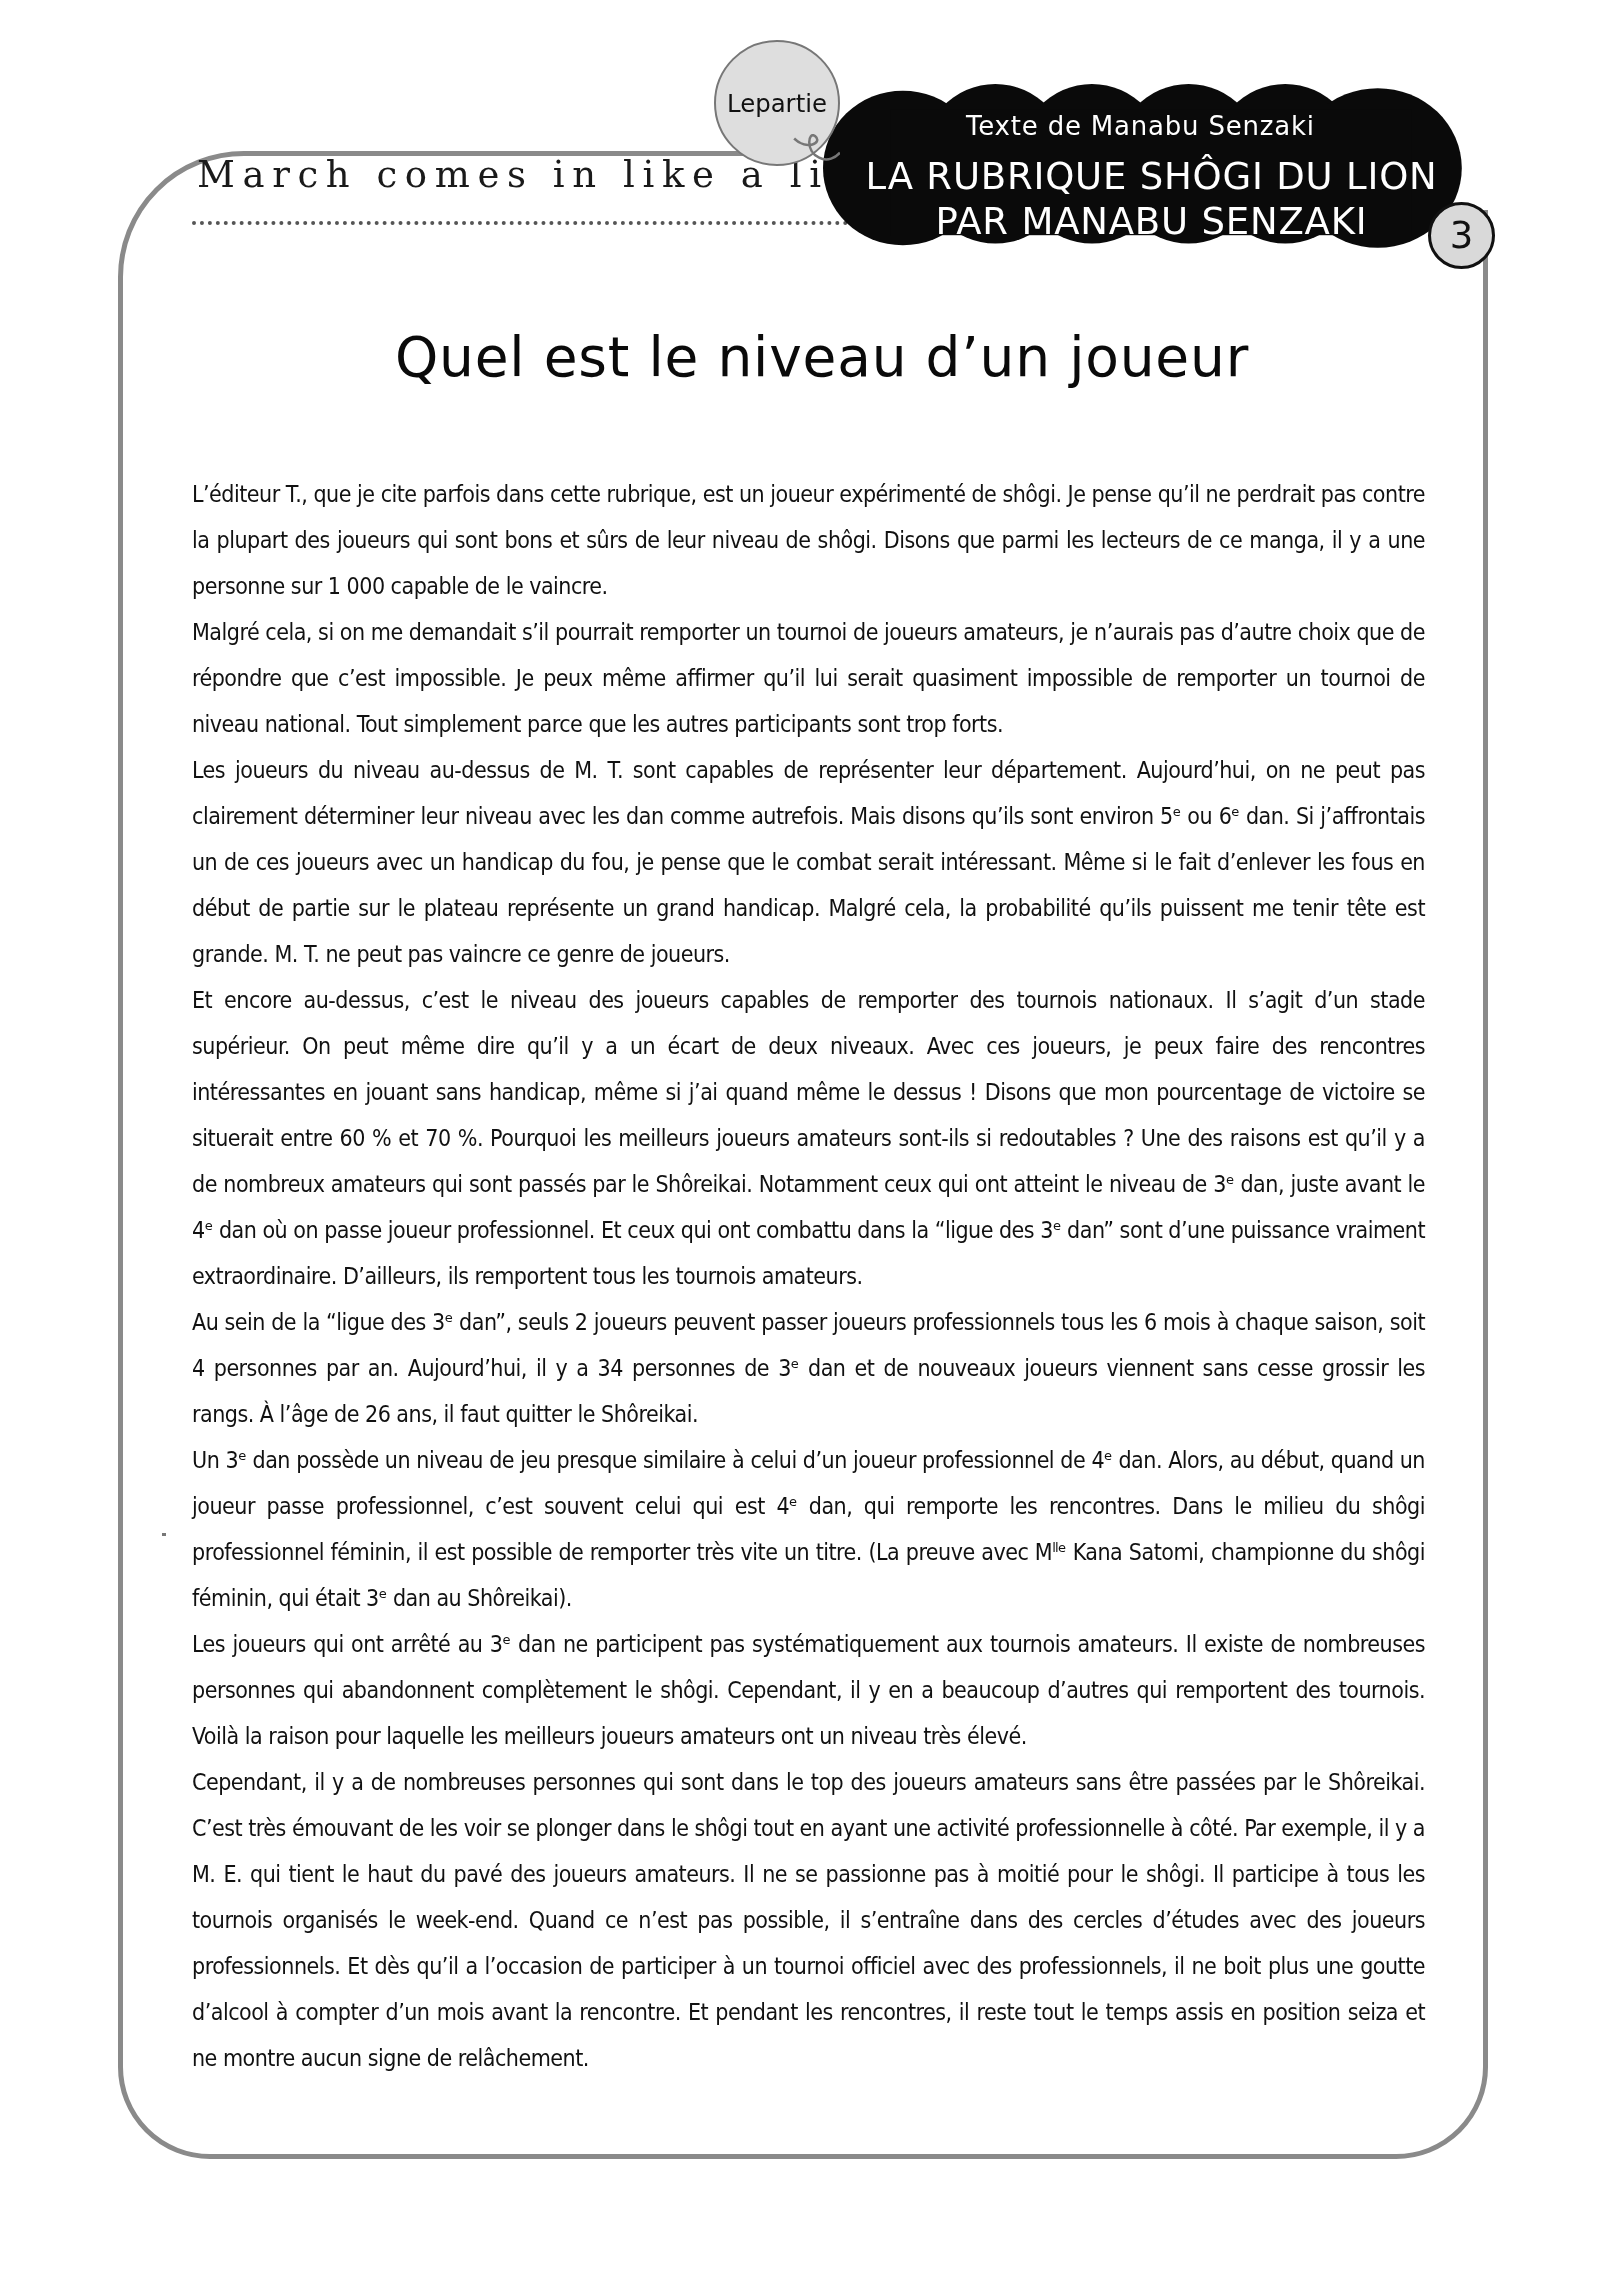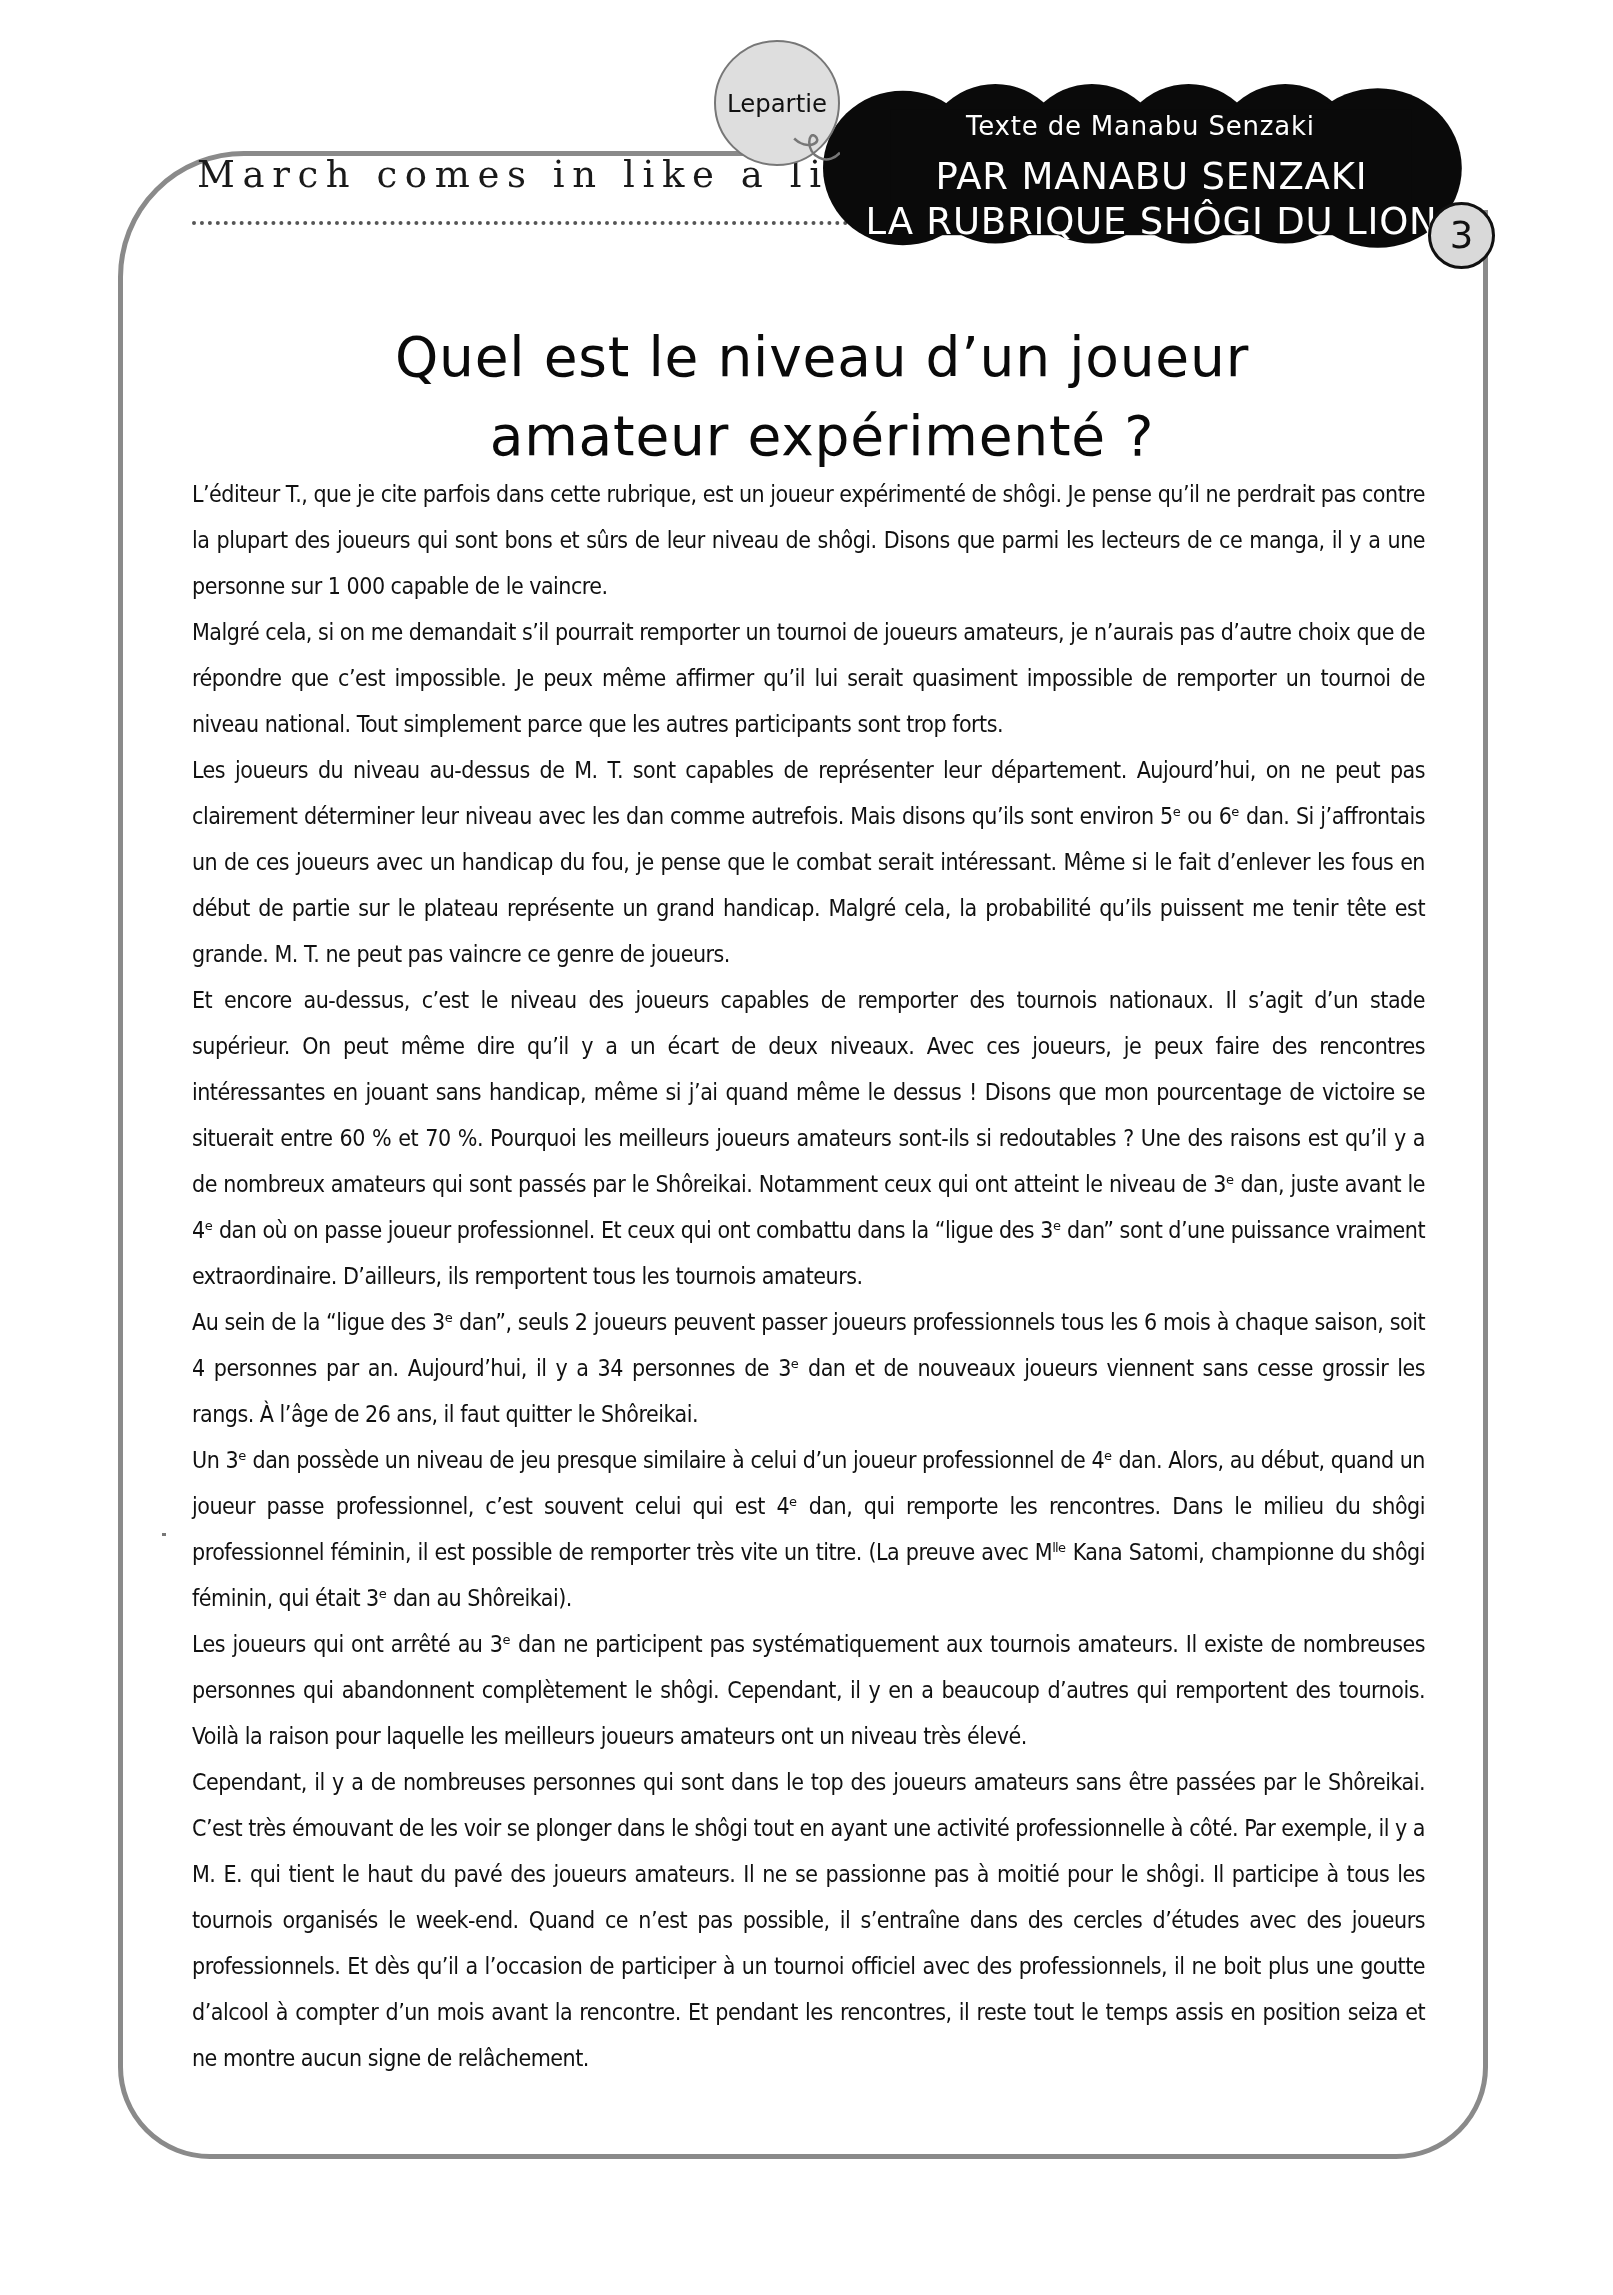--- a/index.html
+++ b/index.html
@@ -93,28 +93,27 @@
 <div class="retour-badge">
   <span>Le</span>
   <span>partie</span>
 </div>
 <svg class="retour-loop" viewBox="0 0 60 40">
   <path d="M5 5 C 20 20, 40 10, 30 2 C 22 -4, 18 20, 35 28 C 45 33, 55 28, 60 22" fill="none" stroke="#777" stroke-width="3"></path>
 </svg>
 
 <div class="byline">Texte de Manabu Senzaki</div>
 <div class="rubrique-title">
+  <div>LA RUBRIQUE SHÔGI DU LION</div>
   <div>PAR MANABU SENZAKI</div>
-  <div>LA RUBRIQUE SHÔGI DU LION</div>
 </div>
 <div class="issue-number">3</div>
 
 <h1 class="article-title" style="margin:16px;font-weight:normal;">
   <div>Quel est le niveau d’un joueur</div>
-  <div>amateur expérimenté ?</div>
 </h1>
 
 <div class="article-body">
   <p>L’éditeur T., que je cite parfois dans cette rubrique, est un joueur expérimenté de shôgi. Je pense qu’il ne perdrait pas contre la plupart des joueurs qui sont bons et sûrs de leur niveau de shôgi. Disons que parmi les lecteurs de ce manga, il y a une personne sur 1 000 capable de le vaincre.</p>
   <p>Malgré cela, si on me demandait s’il pourrait remporter un tournoi de joueurs amateurs, je n’aurais pas d’autre choix que de répondre que c’est impossible. Je peux même affirmer qu’il lui serait quasiment impossible de remporter un tournoi de niveau national. Tout simplement parce que les autres participants sont trop forts.</p>
   <p>Les joueurs du niveau au-dessus de M. T. sont capables de représenter leur département. Aujourd’hui, on ne peut pas clairement déterminer leur niveau avec les dan comme autrefois. Mais disons qu’ils sont environ 5ᵉ ou 6ᵉ dan. Si j’affrontais un de ces joueurs avec un handicap du fou, je pense que le combat serait intéressant. Même si le fait d’enlever les fous en début de partie sur le plateau représente un grand handicap. Malgré cela, la probabilité qu’ils puissent me tenir tête est grande. M. T. ne peut pas vaincre ce genre de joueurs.</p>
   <p>Et encore au-dessus, c’est le niveau des joueurs capables de remporter des tournois nationaux. Il s’agit d’un stade supérieur. On peut même dire qu’il y a un écart de deux niveaux. Avec ces joueurs, je peux faire des rencontres intéressantes en jouant sans handicap, même si j’ai quand même le dessus ! Disons que mon pourcentage de victoire se situerait entre 60 % et 70 %. Pourquoi les meilleurs joueurs amateurs sont-ils si redoutables ? Une des raisons est qu’il y a de nombreux amateurs qui sont passés par le Shôreikai. Notamment ceux qui ont atteint le niveau de 3ᵉ dan, juste avant le 4ᵉ dan où on passe joueur professionnel. Et ceux qui ont combattu dans la “ligue des 3ᵉ dan” sont d’une puissance vraiment extraordinaire. D’ailleurs, ils remportent tous les tournois amateurs.</p>
   <p>Au sein de la “ligue des 3ᵉ dan”, seuls 2 joueurs peuvent passer joueurs professionnels tous les 6 mois à chaque saison, soit 4 personnes par an. Aujourd’hui, il y a 34 personnes de 3ᵉ dan et de nouveaux joueurs viennent sans cesse grossir les rangs. À l’âge de 26 ans, il faut quitter le Shôreikai.</p>
   <p>Un 3ᵉ dan possède un niveau de jeu presque similaire à celui d’un joueur professionnel de 4ᵉ dan. Alors, au début, quand un joueur passe professionnel, c’est souvent celui qui est 4ᵉ dan, qui remporte les rencontres. Dans le milieu du shôgi professionnel féminin, il est possible de remporter très vite un titre. (La preuve avec Mˡˡᵉ Kana Satomi, championne du shôgi féminin, qui était 3ᵉ dan au Shôreikai).</p>
   <p>Les joueurs qui ont arrêté au 3ᵉ dan ne participent pas systématiquement aux tournois amateurs. Il existe de nombreuses personnes qui abandonnent complètement le shôgi. Cependant, il y en a beaucoup d’autres qui remportent des tournois. Voilà la raison pour laquelle les meilleurs joueurs amateurs ont un niveau très élevé.</p>

